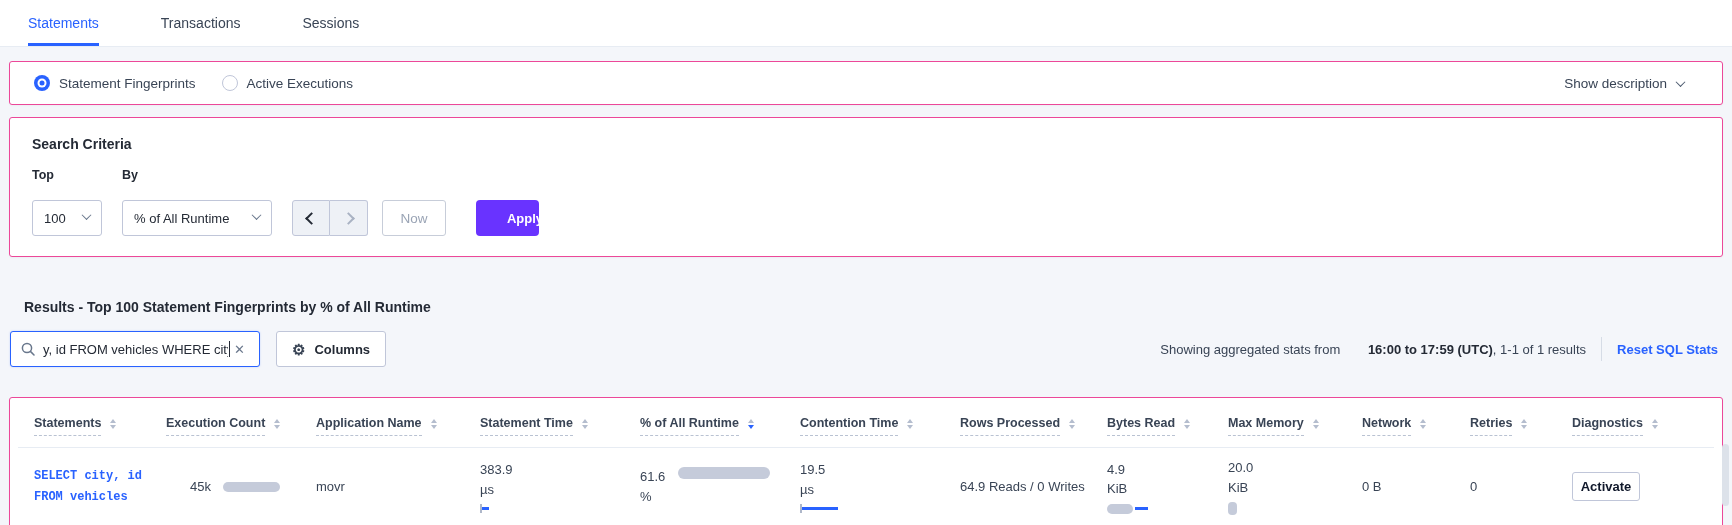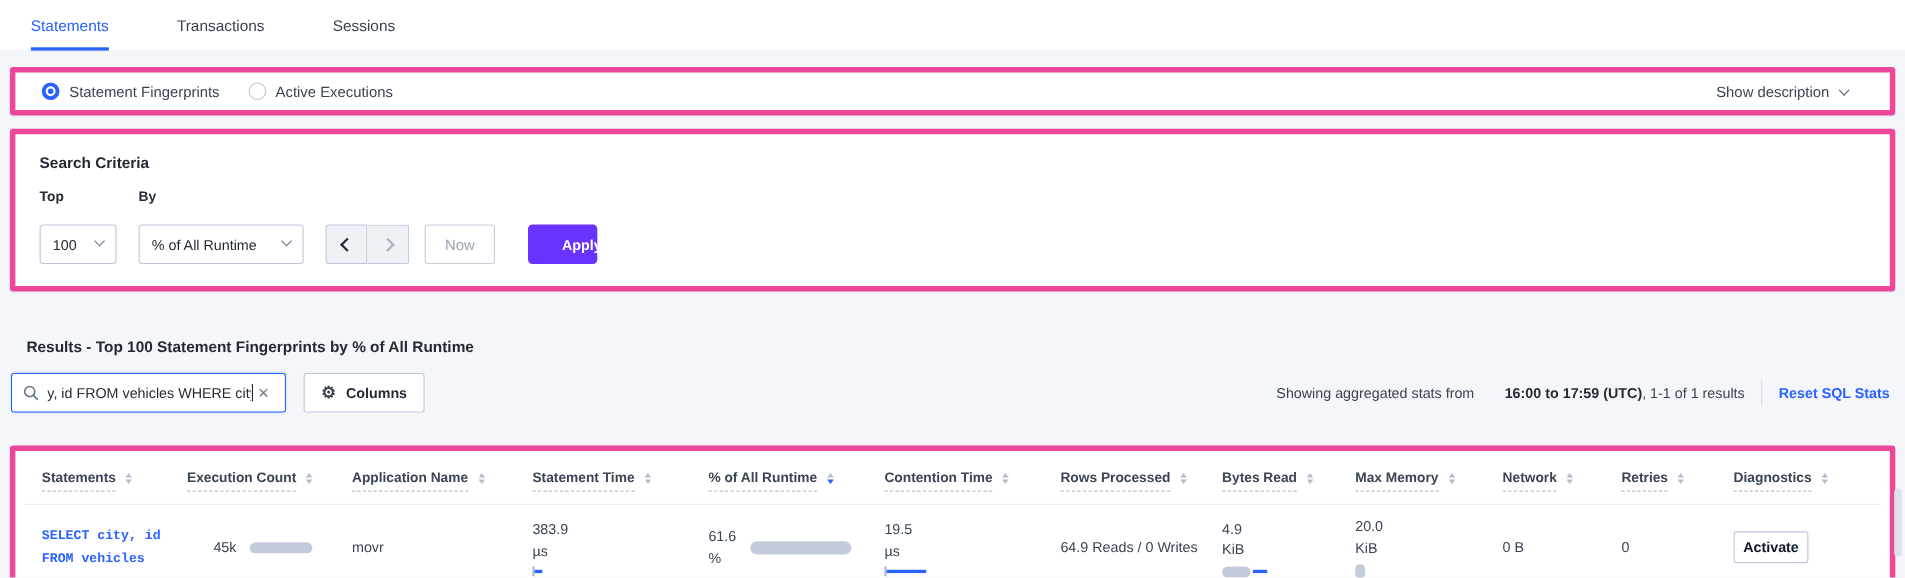--- a/index.html
+++ b/index.html
@@ -14,21 +14,21 @@
     background:#fff; height:47px; display:flex; align-items:stretch;
     padding-left:28px; border-bottom:1px solid #e7ecf3;
   }
   .tab {
     display:flex; align-items:center; font-size:14px; color:#394455;
     margin-right:62px; cursor:pointer; border-bottom:3px solid transparent; padding-top:3px;
   }
   .tab.active { color:#2962ff; border-bottom-color:#2962ff; }
   
   .card {
-    background:#fff; border:5px solid #ec4899; border-radius:3px;
+    background:#fff; border:1px solid #ec4899; border-radius:3px;
     margin:0 9px; box-shadow:0 1px 2px rgba(50,60,90,.04);
   }
   
   .toggle-card { margin-top:14px; height:44px; display:flex; align-items:center; padding:0 24px; }
   .radio-opt { display:flex; align-items:center; margin-right:26px; cursor:pointer; font-size:13.5px; color:#394455; }
   .radio { width:16px; height:16px; border-radius:50%; margin-right:9px; position:relative; flex:0 0 auto; }
   .radio.on { background:#2962ff; }
   .radio.on::before {
     content:""; position:absolute; left:50%; top:50%; width:9px; height:9px;
     transform:translate(-50%,-50%); border-radius:50%; background:#fff;
@@ -121,21 +121,21 @@
   }
   th:first-child, td:first-child { padding-left:16px; }
   .sql-link {
     font-family:"Liberation Mono","DejaVu Sans Mono",monospace; font-size:12px; font-weight:700;
     color:#2962ff; cursor:pointer; line-height:1.7; white-space:nowrap;
   }
   .count-cell { display:flex; align-items:center; gap:12px;justify-content:center; }
   .bar-grey { background:#c5cbda; border-radius:6px; }
   .exec-bar { width:57px; height:10px; }
   .metric { display:flex; flex-direction:column; line-height:1.5; }
-  .pct-cell { display:flex; align-items:center; gap:13px; }
+  .pct-cell { display:flex; gap:13px; }
   .pct-bar { width:92px; height:12px; }
   .minibar { display:flex; align-items:center; margin-top:5px; }
   .tick { width:2px; height:9px; background:#aeb7c9; }
   .blue-bar { height:2.5px; background:#2962ff; }
   .stmt-blue { width:7px; }
   .cont-blue { width:36px; }
   .bytes-pill { width:26px; height:10px; }
   .bytes-blue { width:13px; height:3px; margin-left:2px; }
   .mem-pill { width:9px; height:13px; border-radius:4px; }
   .btn-activate {

